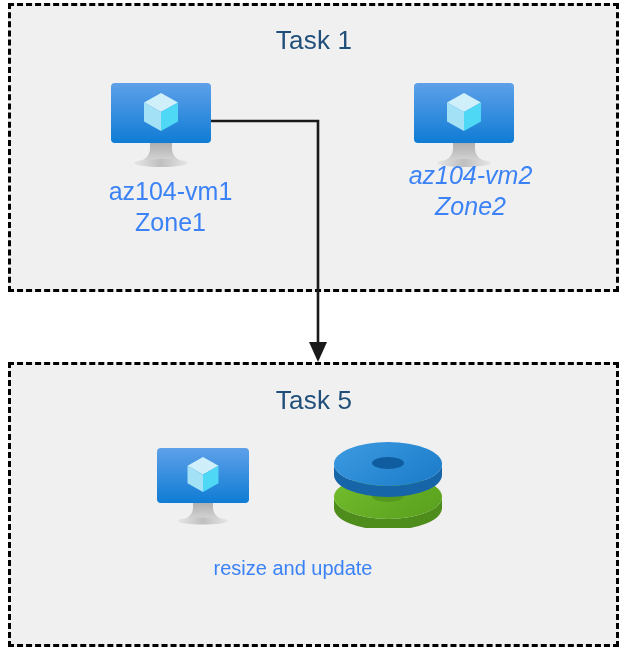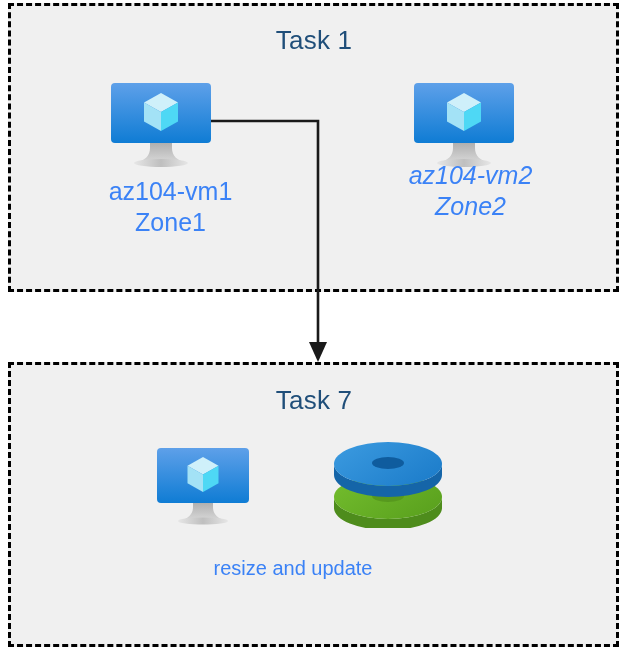--- a/index.html
+++ b/index.html
@@ -144,21 +144,21 @@
   <div id="vm2-label" class="node-label">az104-vm2
 Zone2</div>
 
   <svg id="connector" viewBox="0 0 628 654" xmlns="http://www.w3.org/2000/svg">
     <path d="M211 121 H318 V346" stroke="#1A1A1A" stroke-width="2.6" fill="none"></path>
     <polygon points="318,362 309,342 327,342" fill="#1A1A1A"></polygon>
   </svg>
 
   <div id="task2-box" class="task-box"></div>
 
-  <div id="task2-title" class="task-title">Task 7</div>
+  <div id="task2-title" class="task-title">Task 5</div>
 
   <div id="vm3-icon" class="icon-wrap">
     <svg viewBox="0 0 110 79" width="110" height="79" xmlns="http://www.w3.org/2000/svg">
       <defs>
         <linearGradient id="scrGrad3" x1="0" y1="0" x2="0" y2="1">
           <stop offset="0%" stop-color="#5EA0E9"></stop>
           <stop offset="100%" stop-color="#0F7CD4"></stop>
         </linearGradient>
         <linearGradient id="standGrad3" x1="0" y1="0" x2="0" y2="1">
           <stop offset="0%" stop-color="#8C8C8C"></stop>

